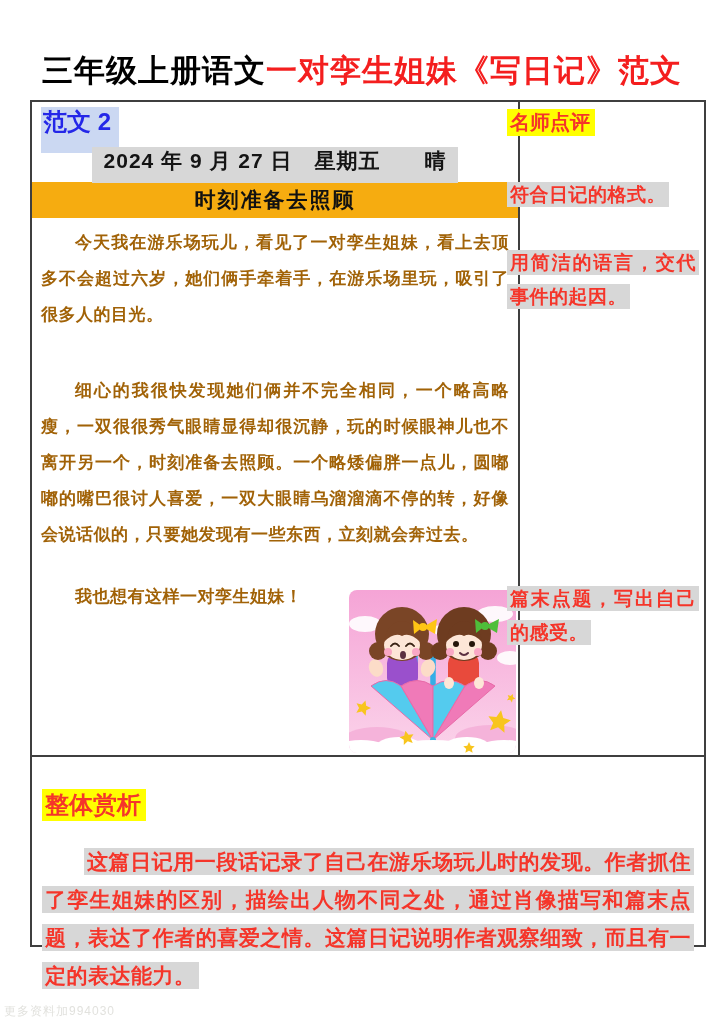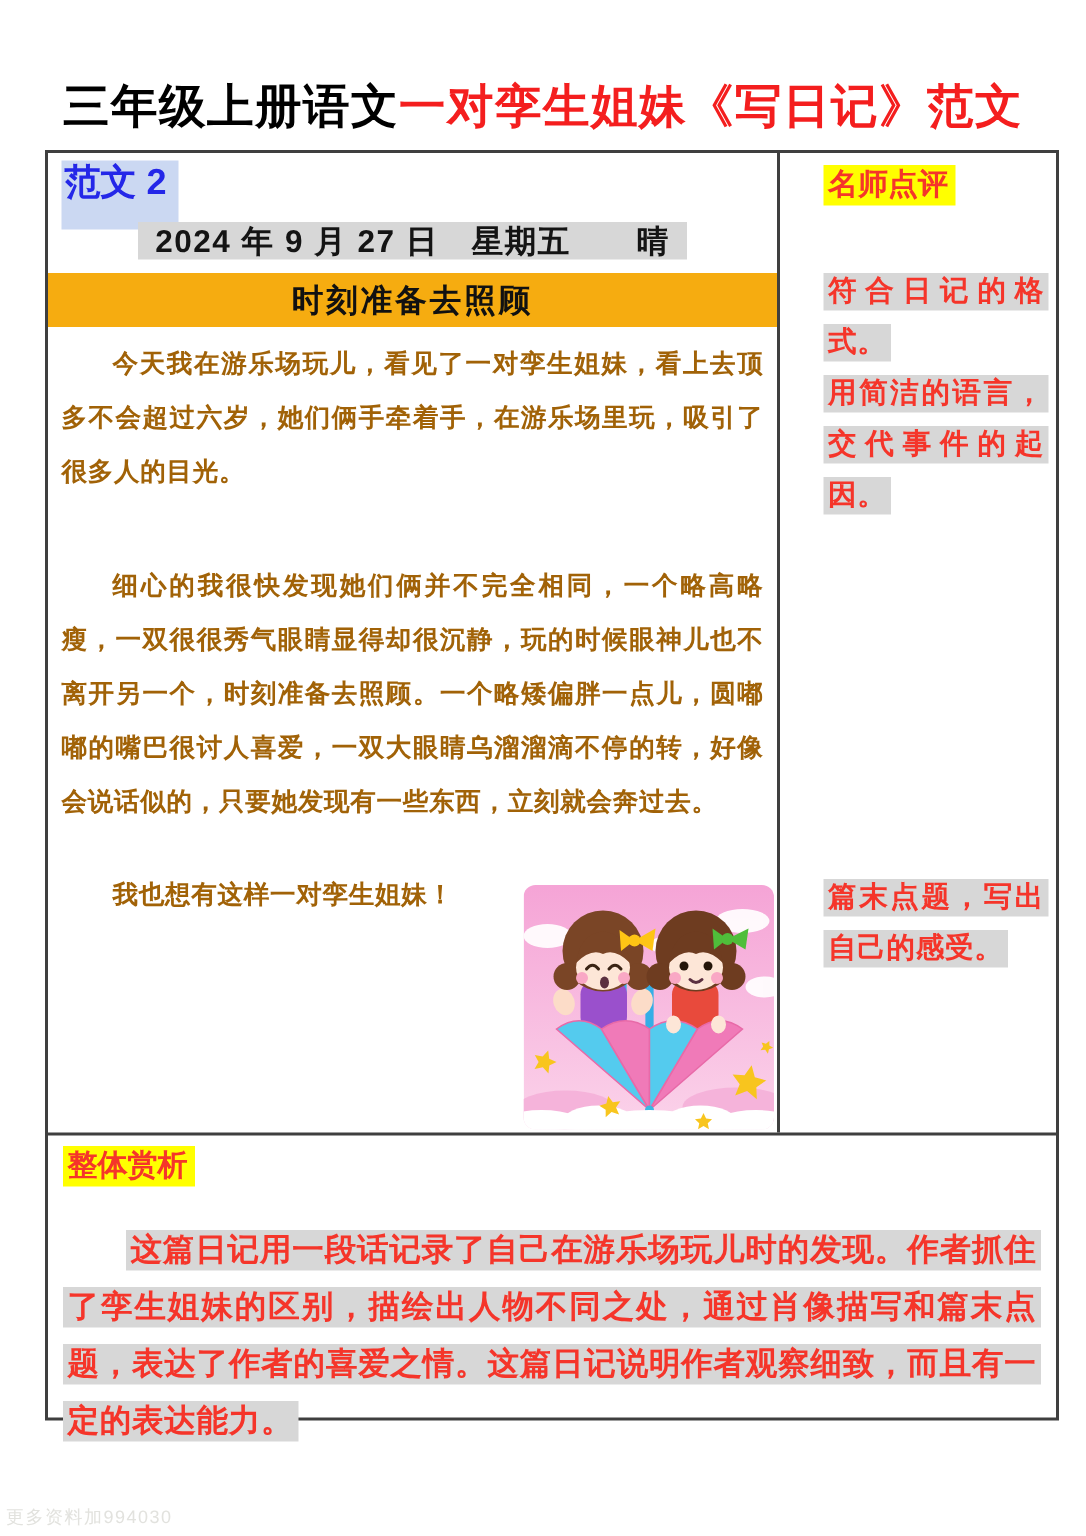--- a/index.html
+++ b/index.html
@@ -7,29 +7,29 @@
   .page { position:relative; width:724px; height:1024px; background:#ffffff; overflow:hidden; margin:0 auto; }
 
   .page-title { position:absolute; top:50px; left:0; width:100%; text-align:center;
     font-size:31px; font-weight:700; letter-spacing:1px; color:#000000; white-space:nowrap; }
   .page-title .red-part { color:#f41e1e; }
 
   .sheet { position:absolute; left:30px; top:100px; width:676px; height:847px; border:2px solid #3f3f3f; background:#ffffff; }
 
   .cell-left { position:absolute; left:0; top:0; width:488px; height:653px;
     border-right:2px solid #3f3f3f; padding:4px 9px; }
-  .cell-right { position:absolute; left:510px; top:0; right:0; height:803px; }
+  .cell-right { position:absolute; left:468px; top:0; right:0; height:803px; }
   .cell-bottom { position:absolute; left:0; top:653px; width:100%; bottom:0;
     border-top:2px solid #3f3f3f; padding:5px 10px; }
 
   .fanwen-label { font-size:24px; font-weight:700; line-height:32px; }
   .hl-blue { background:#cbd8f2; color:#2427e8; padding:1px 8px 18px 2px; }
 
   .date-line { text-align:center; margin-top:9px; font-size:21px; font-weight:600; color:#141414; }
-  .hl-gray-dark { background:#d7d7d7; padding:2px 12px 0 12px; letter-spacing:1px; }
+  .hl-gray-dark { background:#d7d7d7; padding:2px 12px 11px 12px; letter-spacing:1px; }
 
   .essay-title-bar { margin:7px -9px 0 -9px; background:#f6ac10; text-align:center;
     font-size:21px; font-weight:700; color:#111111; padding:4px 0; letter-spacing:2px; }
 
   .body-para { font-size:17px; line-height:36px; text-align:justify; text-indent:2em;
     color:#a16207; font-weight:700; letter-spacing:0.5px; }
   .p1 { margin-top:7px; }
   .p2 { margin-top:40px; }
   .p3 { margin-top:26px; }
 
@@ -38,21 +38,21 @@
   .illustration svg { display:block; width:100%; height:100%; }
 
   .comment-header { position:absolute; top:7px; left:7px; font-size:20px; font-weight:700; }
   .hl-yellow { background:#ffff00; padding:2px 5px 3px 3px; }
   .red-text { color:#f5352a; }
   .comment { position:absolute; left:7px; right:5px; font-size:19px; line-height:34px;
     font-weight:600; text-align:justify; letter-spacing:0.5px; }
   .c0 { top:76px; } .c1 { top:144px; } .c2 { top:278px; } .c3 { top:480px; }
   .hl-gray { background:#d7d7d7; padding:2px 3px; box-decoration-break:clone; -webkit-box-decoration-break:clone; }
 
-  .analysis-header { font-size:20px; font-weight:700; line-height:30px; }
+  .analysis-header { font-size:24px; font-weight:700; line-height:30px;margin-top:28px; }
   .analysis-para { margin-top:23px; font-size:21px; line-height:38px; font-weight:600;
     text-align:justify; text-indent:2em; letter-spacing:0.5px; }
 
   .watermark { position:absolute; left:4px; bottom:4px; font-size:12px; color:#e2e2de; letter-spacing:1px; }
 </style>
 </head>
 <body>
 
 <div class="page">
 

